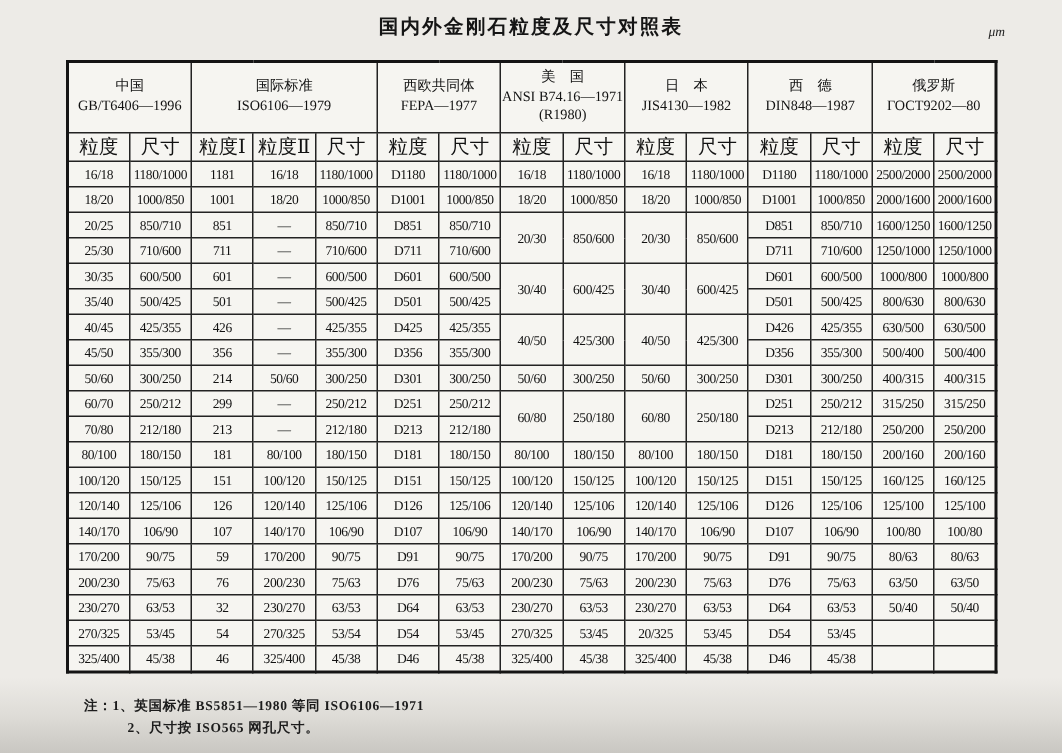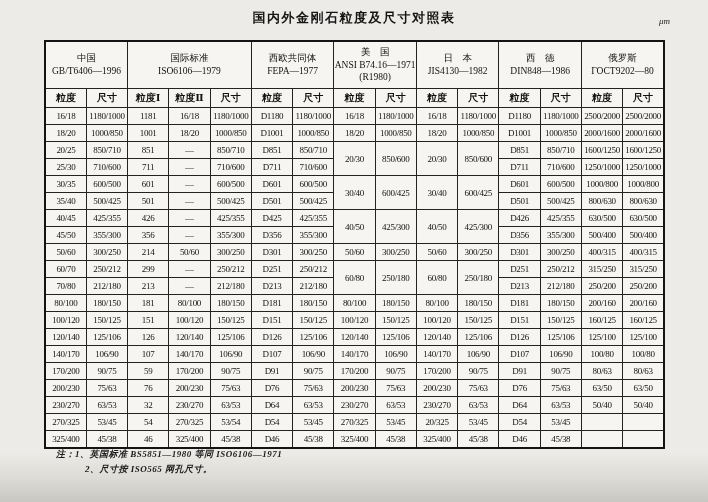--- a/index.html
+++ b/index.html
@@ -25,25 +25,25 @@
     position:absolute;left:44px;top:40px;width:621px;height:399px;
     border-collapse:collapse;table-layout:fixed;
     background:#f6f5f1;border:2px solid #141414;
   }
   th,td{
     border:1px solid #232323;
     text-align:center;vertical-align:middle;
     padding:0;color:#121212;overflow:hidden;white-space:nowrap;
   }
   tr.h1 th{height:46px;font-size:9.5px;font-weight:normal;line-height:1.35;}
-  tr.h2 th{height:18px;font-size:10px;font-weight:bold;}
+  tr.h2 th{height:18px;font-size:13px;font-weight:normal;}
   td{height:16px;font-size:9px;letter-spacing:-0.3px;}
   .notes{
-    position:absolute;left:56px;top:448px;
-    font-size:9px;font-weight:bold;color:#1c1c1c;letter-spacing:0.5px;font-style:italic;
+    position:absolute;left:56px;top:464px;
+    font-size:9px;font-weight:bold;color:#1c1c1c;letter-spacing:0.5px;
   }
   .notes .n2{margin-top:2px;margin-left:29px;}
 </style>
 </head>
 <body>
 
 <div class="page">
   <div class="title">国内外金刚石粒度及尺寸对照表</div>
   <div class="unit">μm</div>
 
@@ -66,21 +66,21 @@
             <div>美　国</div>
             <div>ANSI B74.16—1971</div>
             <div>(R1980)</div>
           </th>
           <th colspan="2">
             <div>日　本</div>
             <div>JIS4130—1982</div>
           </th>
           <th colspan="2">
             <div>西　德</div>
-            <div>DIN848—1986</div>
+            <div>DIN848—1987</div>
           </th>
           <th colspan="2">
             <div>俄罗斯</div>
             <div>ГОСТ9202—80</div>
           </th>
         </tr>
         <tr class="h2">
           <th>粒度</th>
           <th>尺寸</th>
           <th>粒度Ⅰ</th>

